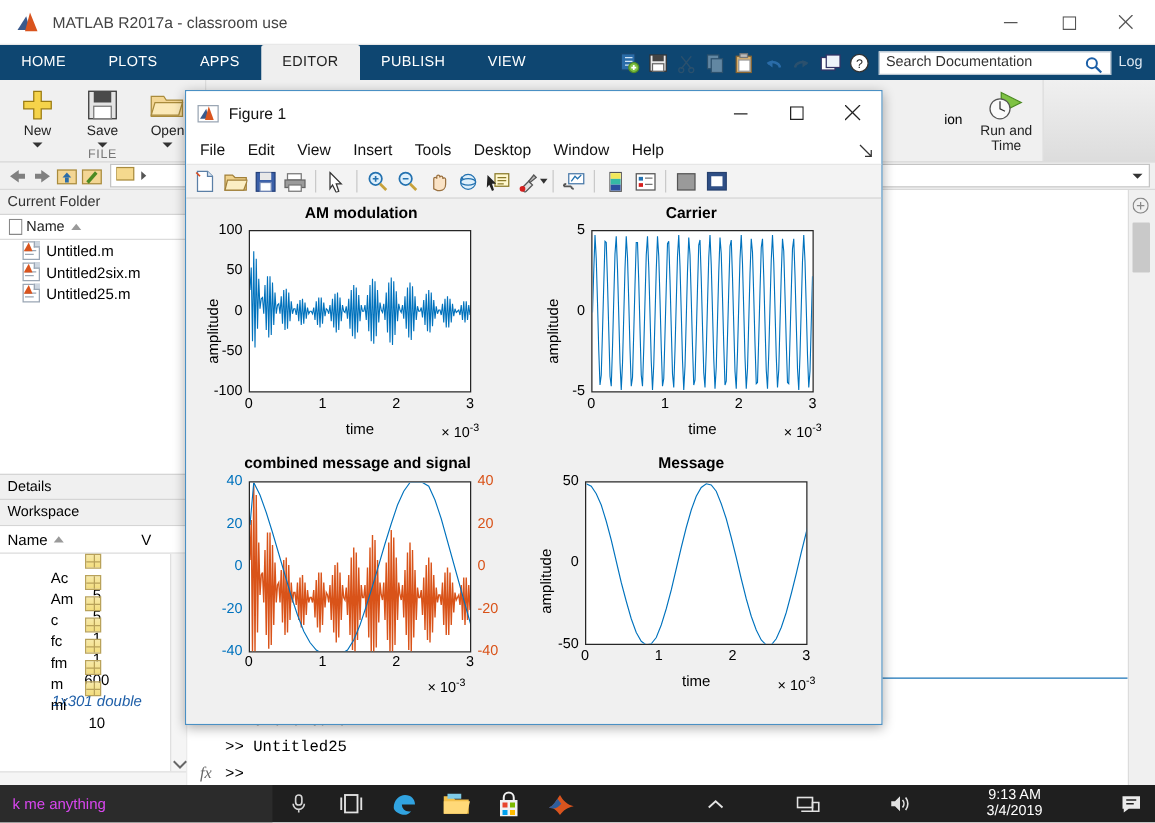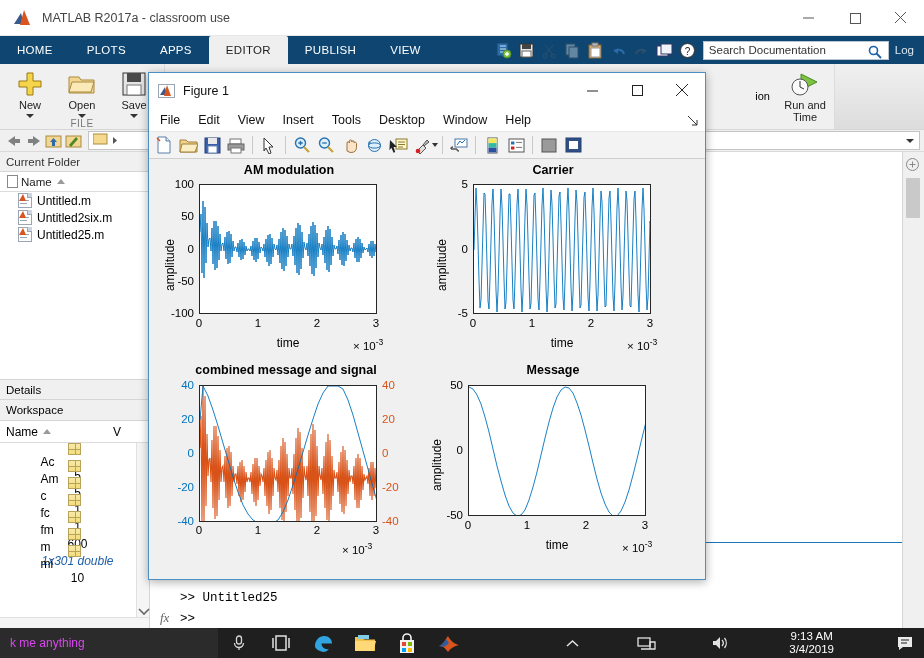--- a/index.html
+++ b/index.html
@@ -302,37 +302,37 @@
           <span class="ic">
             <svg width="28" height="28">
                 <path d="M11 3h6v8h8v6h-8v8h-6v-8H3v-6h8z" fill="#f5d34a" stroke="#9a7b12"></path>
               </svg>
           </span>
           <span class="lb">New</span>
           <span class="caret"></span>
         </div>
         <div class="ritem">
           <span class="ic">
-            <svg width="28" height="26">
-                <path d="M1 6h10l2 3h13v13H1z" fill="#f3d694" stroke="#a98b3c"></path>
-                <path d="M4 11h22l-3 10H1z" fill="#fbe9b8" stroke="#a98b3c"></path>
-              </svg>
-          </span>
-          <span class="lb">Open</span>
-          <span class="caret"></span>
-        </div>
-        <div class="ritem">
-          <span class="ic">
             <svg width="26" height="26">
                 <rect x="2" y="2" width="22" height="22" fill="#e4e4e4" stroke="#333"></rect>
                 <rect x="6" y="2" width="14" height="9" fill="#4a4a4a"></rect>
                 <rect x="6" y="14" width="14" height="10" fill="#fff" stroke="#777"></rect>
               </svg>
           </span>
           <span class="lb">Save</span>
+          <span class="caret"></span>
+        </div>
+        <div class="ritem">
+          <span class="ic">
+            <svg width="28" height="26">
+                <path d="M1 6h10l2 3h13v13H1z" fill="#f3d694" stroke="#a98b3c"></path>
+                <path d="M4 11h22l-3 10H1z" fill="#fbe9b8" stroke="#a98b3c"></path>
+              </svg>
+          </span>
+          <span class="lb">Open</span>
           <span class="caret"></span>
         </div>
       </div>
       <div class="gname">FILE</div>
     </div>
 
     <div style="flex:1"></div>
 
     <div style="display:flex;align-items:flex-start;">
       <div style="padding:26px 6px 0 0; font-size:11px;">ion</div>

